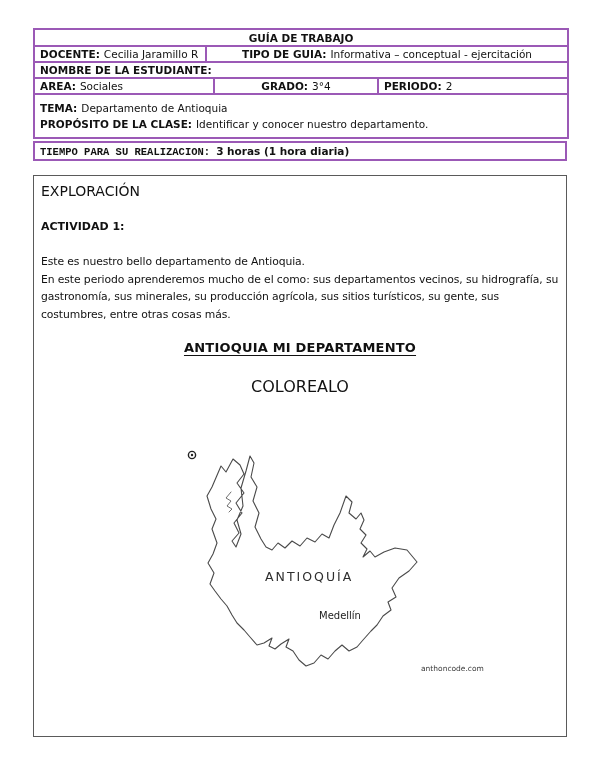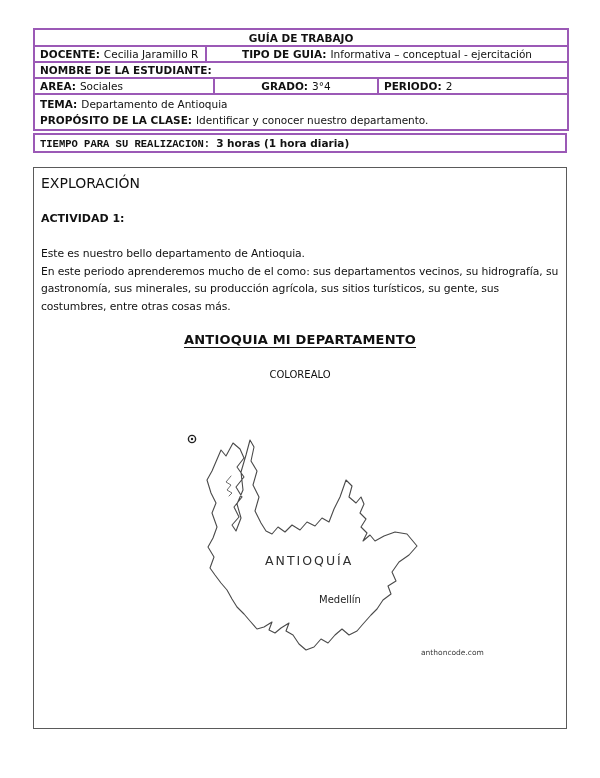--- a/index.html
+++ b/index.html
@@ -23,21 +23,21 @@
     font-size:10.5px;padding:1px 5px;vertical-align:middle;
     white-space:nowrap;overflow:hidden;
   }
   table.hdr td b{margin-right:4px;font-weight:bold;}
   .c{text-align:center;}
   .b{font-weight:bold;}
   td.r1{height:17px;}
   td.r2{height:15px;}
   td.r3{height:16px;}
   td.r4{height:16px;}
-  td.r5{height:36px;vertical-align:top;padding-top:2px;}
+  td.r5{height:44px;vertical-align:top;padding-top:2px;}
   td.r5 div{line-height:16px;}
 
   .tiempo{
     margin-top:2px;width:534px;border:2px solid var(--table-border);
     font-size:10.5px;font-weight:bold;padding:2px 5px;height:20px;
     white-space:nowrap;
   }
   .tiempo b{margin-right:6px;font-family:Liberation Mono, monospace;}
 
   
@@ -46,21 +46,21 @@
     border:1px solid var(--box-border);
     padding:5px 7px;position:relative;
   }
   .sect{font-size:14px;font-weight:normal;margin-top:2px;}
   .act{font-size:11px;font-weight:bold;margin-top:21px;}
   .para{margin-top:20px;font-size:10.8px;line-height:1.64;letter-spacing:-0.1px;width:520px;}
   .maphead{
     margin-top:16px;text-align:center;font-size:13px;font-weight:bold;
     text-decoration:underline;text-underline-offset:3px;letter-spacing:0.2px;
   }
-  .mapsub{margin-top:22px;text-align:center;font-size:10px;}
+  .mapsub{margin-top:22px;text-align:center;font-size:16px;}
 
   
   .mapwrap{position:relative;width:292px;height:232px;margin:54px 0 0 146px;}
   .mapwrap svg{position:absolute;left:0;top:0;}
   .maplabel{
     position:absolute;left:78px;top:119px;
     font-size:12.5px;letter-spacing:2px;color:#2e2e2e;white-space:nowrap;
   }
   .citymark{position:absolute;left:119px;top:160px;width:10px;height:10px;}
   .cityname{position:absolute;left:132px;top:160px;font-size:10px;color:#222;white-space:nowrap;}

